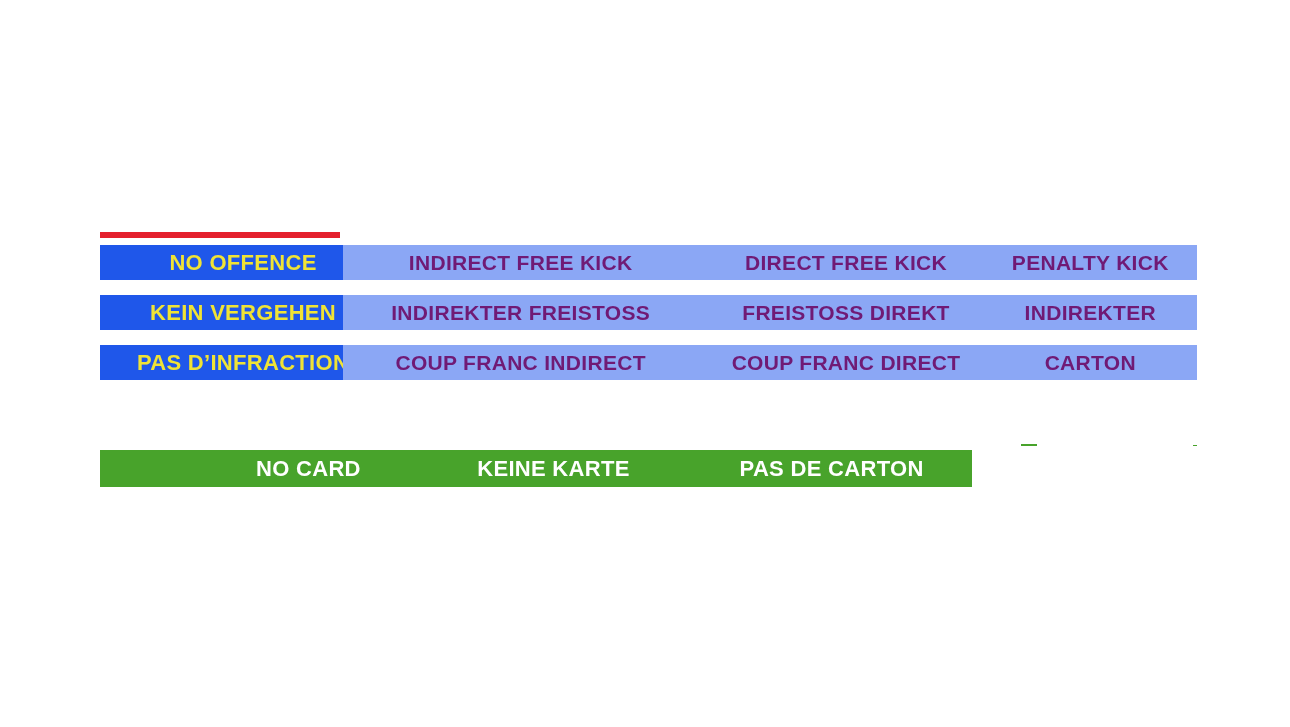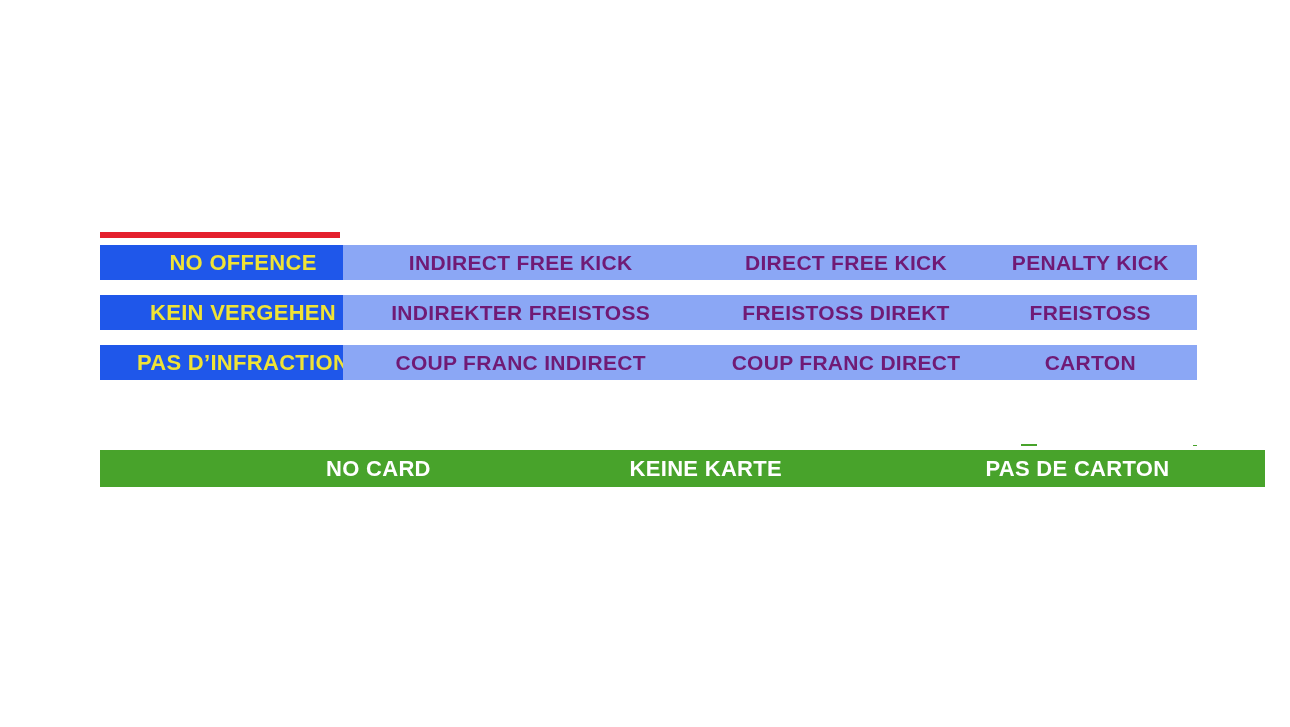--- a/index.html
+++ b/index.html
@@ -71,21 +71,21 @@
   .artifact {
     position: absolute;
     background: var(--green, #48a32b);
   }
   .artifact-1 { left: 1021px; top: 444px; width: 16px; height: 2px; }
   .artifact-2 { left: 1193px; top: 445px; width: 4px; height: 1px; }
   .card-bar {
     position: absolute;
     left: 100px;
     top: 450px;
-    width: 1165px;
+    width: 872px;
     height: 37px;
     background: var(--green, #48a32b);
     color: #ffffff;
   }
   .card {
     position: absolute;
     top: 50%;
     transform: translate(-50%, -50%);
     white-space: nowrap;
     font-size: 22px;
@@ -109,21 +109,21 @@
       <span class="opt opt-3">PENALTY KICK</span>
       <span class="opt opt-2">DIRECT FREE KICK</span>
     </div>
   </div>
 
   <div class="row row-2">
     <div class="offence">KEIN VERGEHEN</div>
     <div class="options">
       <span class="opt opt-1">INDIREKTER FREISTOSS</span>
       <span class="opt opt-2">FREISTOSS DIREKT</span>
-      <span class="opt opt-3">FREISTOSS</span>
+      <span class="opt opt-3">INDIREKTER</span>
     </div>
   </div>
 
   <div class="row row-3">
     <div class="offence">PAS D’INFRACTION</div>
     <div class="options">
       <span class="opt opt-2">COUP FRANC DIRECT</span>
       <span class="opt opt-1">COUP FRANC INDIRECT</span>
       <span class="opt opt-3">CARTON</span>
     </div>

